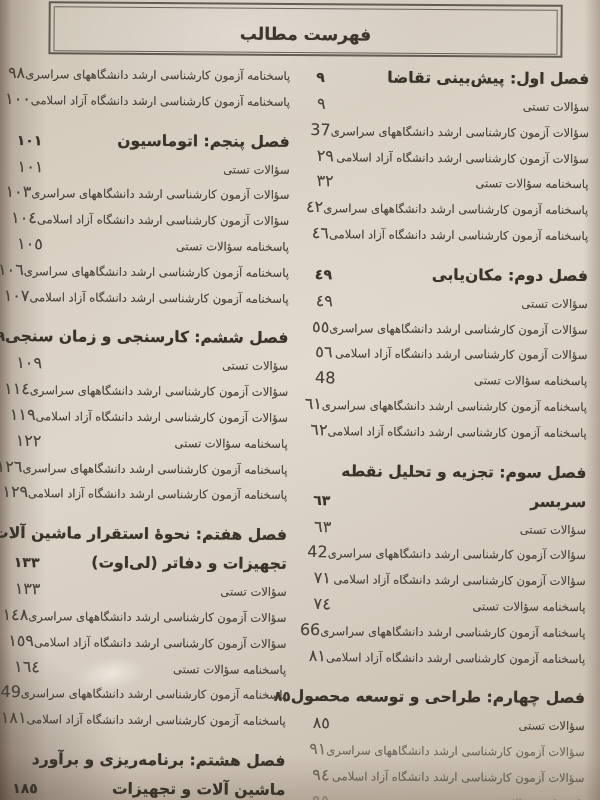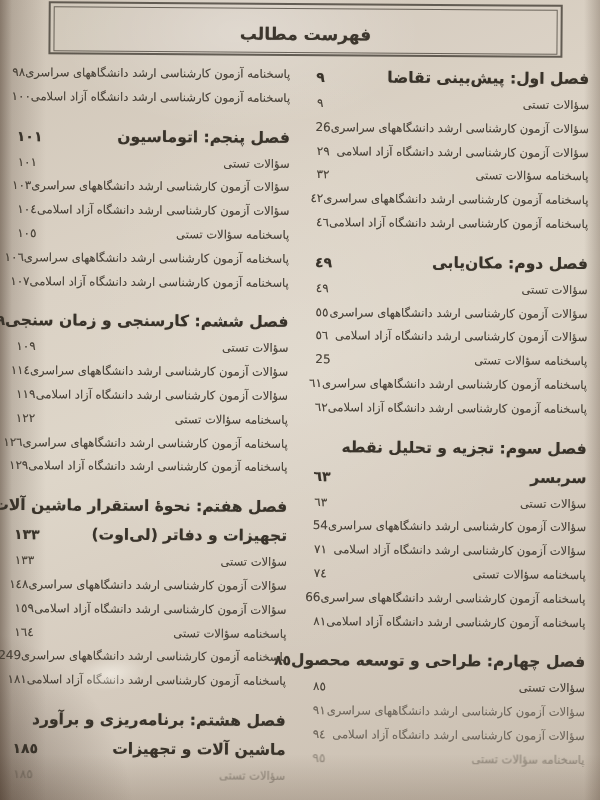--- a/index.html
+++ b/index.html
@@ -52,21 +52,21 @@
     white-space:nowrap;
   }
   .heading-page{font-size:14px;padding-left:2px;}
   .entry-row{
     display:flex;justify-content:space-between;align-items:baseline;direction:rtl;
     line-height:23.8px;font-size:11.5px;color:#4b443a;
     text-shadow:0 0 .6px rgba(75,68,58,.45);
     white-space:nowrap;
   }
   .entry-label{overflow:visible;}
-  .entry-page{font-size:12px;padding-left:3px;}
+  .entry-page{font-size:16px;padding-left:3px;}
   .f1{opacity:.72;}
   .f2{opacity:.45;filter:blur(.3px);}
   
   .ghost-mark{
     position:absolute;left:78px;bottom:108px;width:70px;height:34px;
     border-radius:50%;
     background:radial-gradient(closest-side, rgba(255,252,244,.55), rgba(255,252,244,0));
     transform:rotate(-8deg);
   }
 </style>
@@ -88,21 +88,21 @@
             <div class="heading-row">
     <span class="heading-text">فصل اول: پیش‌بینی تقاضا</span>
     <span class="heading-page">٩</span>
   </div>
             <div class="entry-row">
     <span class="entry-label">سؤالات تستی</span>
     <span class="entry-page">٩</span>
   </div>
             <div class="entry-row">
     <span class="entry-label">سؤالات آزمون کارشناسی ارشد دانشگاههای سراسری</span>
-    <span class="entry-page">26</span>
+    <span class="entry-page">37</span>
   </div>
             <div class="entry-row">
     <span class="entry-label">سؤالات آزمون کارشناسی ارشد دانشگاه آزاد اسلامی</span>
     <span class="entry-page">٢٩</span>
   </div>
             <div class="entry-row">
     <span class="entry-label">پاسخنامه سؤالات تستی</span>
     <span class="entry-page">٣٢</span>
   </div>
             <div class="entry-row">
@@ -126,21 +126,21 @@
             <div class="entry-row">
     <span class="entry-label">سؤالات آزمون کارشناسی ارشد دانشگاههای سراسری</span>
     <span class="entry-page">٥٥</span>
   </div>
             <div class="entry-row">
     <span class="entry-label">سؤالات آزمون کارشناسی ارشد دانشگاه آزاد اسلامی</span>
     <span class="entry-page">٥٦</span>
   </div>
             <div class="entry-row">
     <span class="entry-label">پاسخنامه سؤالات تستی</span>
-    <span class="entry-page">25</span>
+    <span class="entry-page">48</span>
   </div>
             <div class="entry-row">
     <span class="entry-label">پاسخنامه آزمون کارشناسی ارشد دانشگاههای سراسری</span>
     <span class="entry-page">٦١</span>
   </div>
             <div class="entry-row">
     <span class="entry-label">پاسخنامه آزمون کارشناسی ارشد دانشگاه آزاد اسلامی</span>
     <span class="entry-page">٦٢</span>
   </div>
           </div>
@@ -152,21 +152,21 @@
             <div class="heading-row">
     <span class="heading-text">سربسر</span>
     <span class="heading-page">٦٣</span>
   </div>
             <div class="entry-row">
     <span class="entry-label">سؤالات تستی</span>
     <span class="entry-page">٦٣</span>
   </div>
             <div class="entry-row">
     <span class="entry-label">سؤالات آزمون کارشناسی ارشد دانشگاههای سراسری</span>
-    <span class="entry-page">54</span>
+    <span class="entry-page">42</span>
   </div>
             <div class="entry-row">
     <span class="entry-label">سؤالات آزمون کارشناسی ارشد دانشگاه آزاد اسلامی</span>
     <span class="entry-page">٧١</span>
   </div>
             <div class="entry-row">
     <span class="entry-label">پاسخنامه سؤالات تستی</span>
     <span class="entry-page">٧٤</span>
   </div>
             <div class="entry-row">

